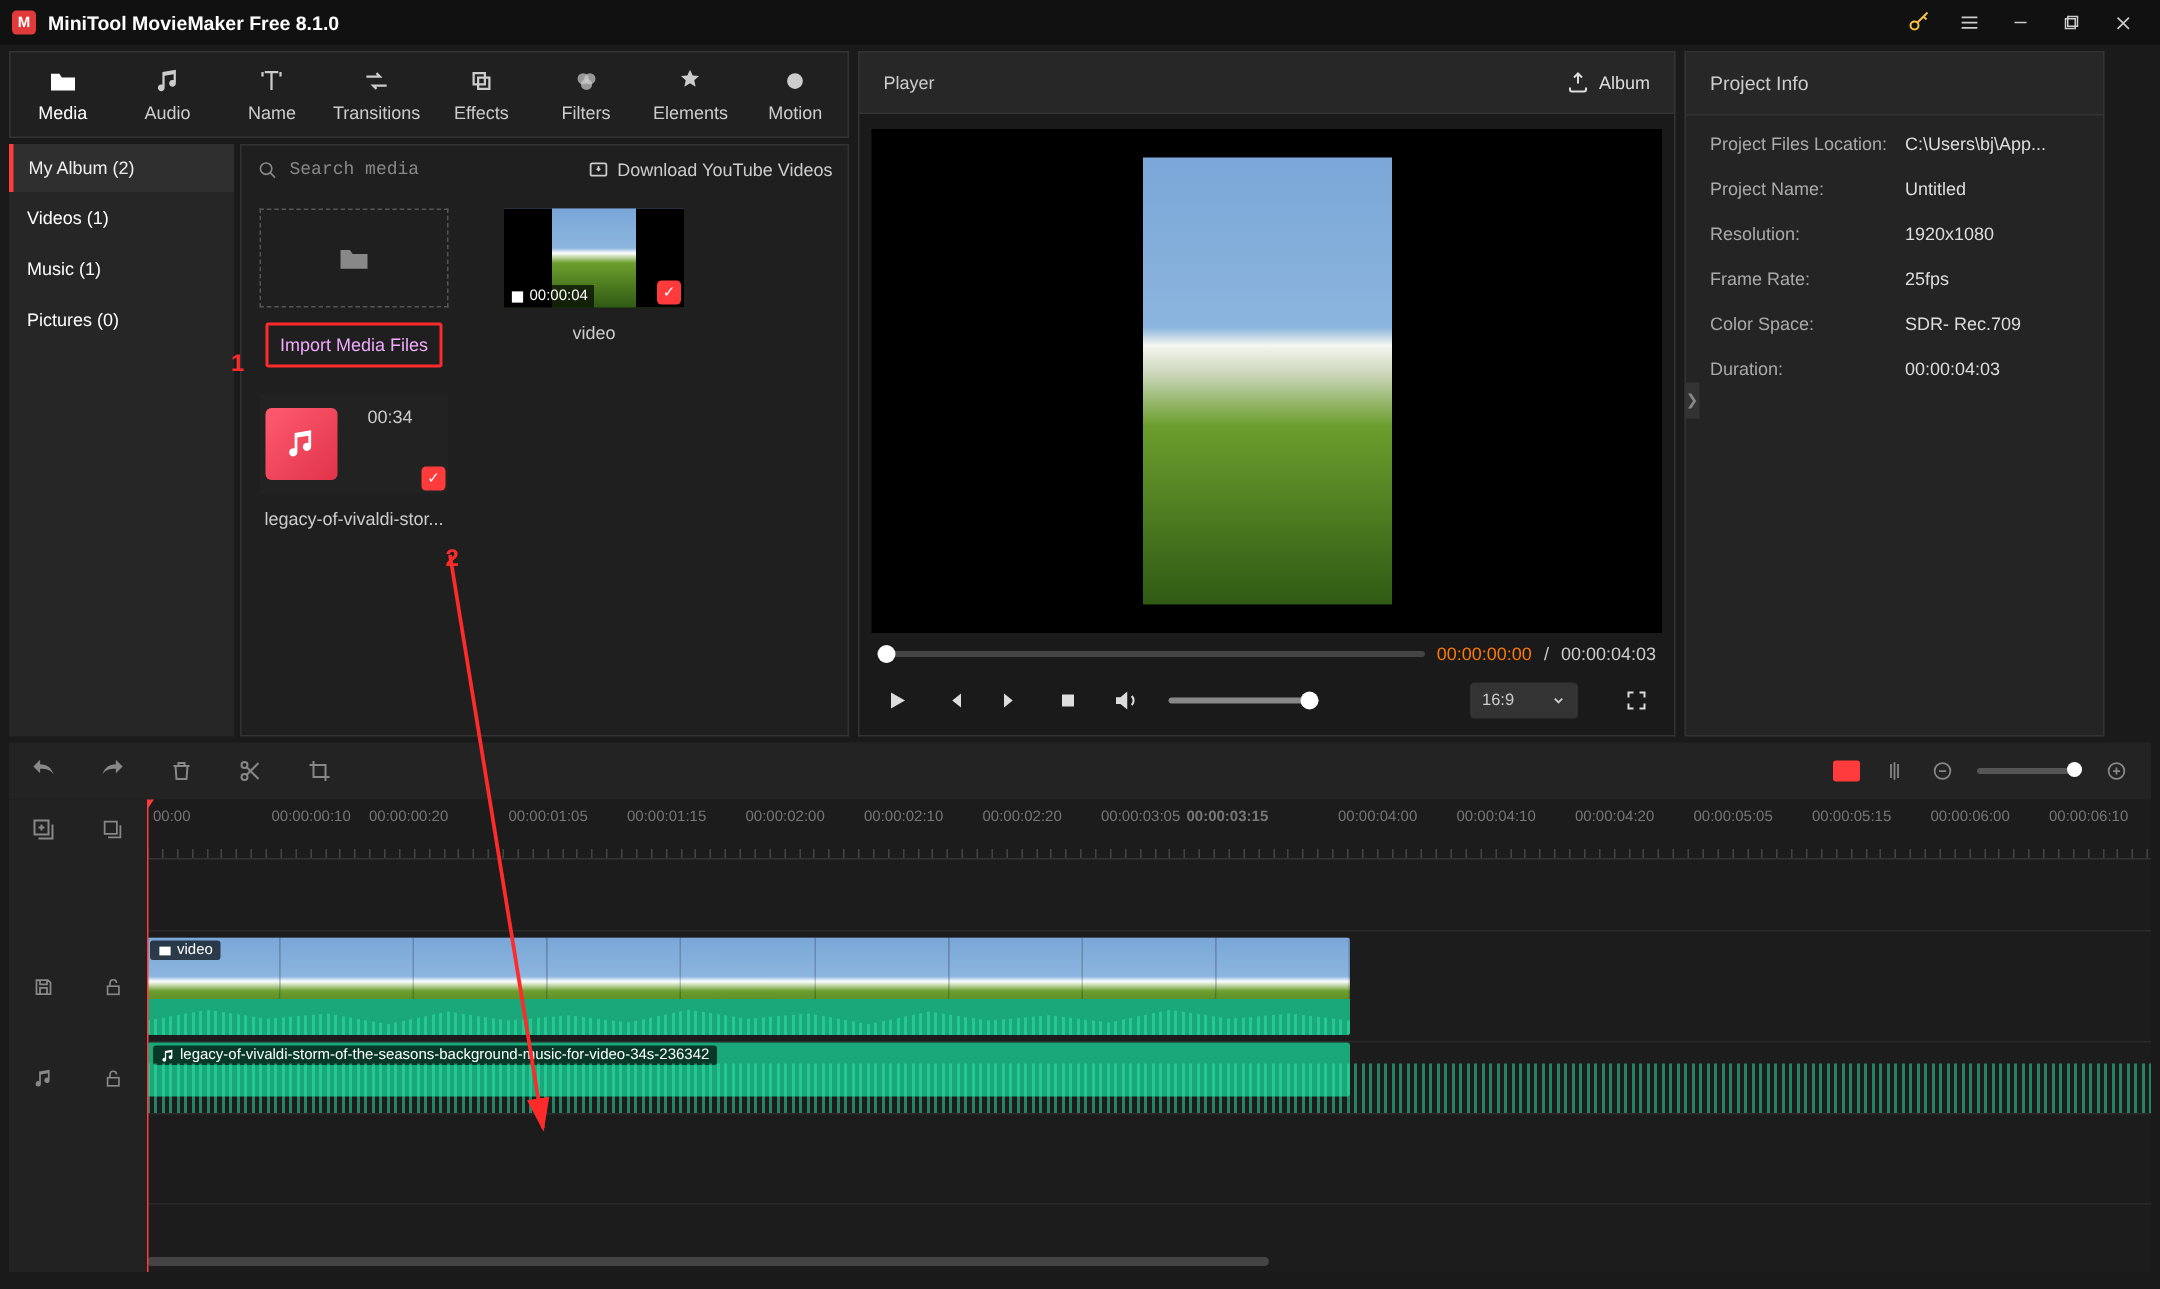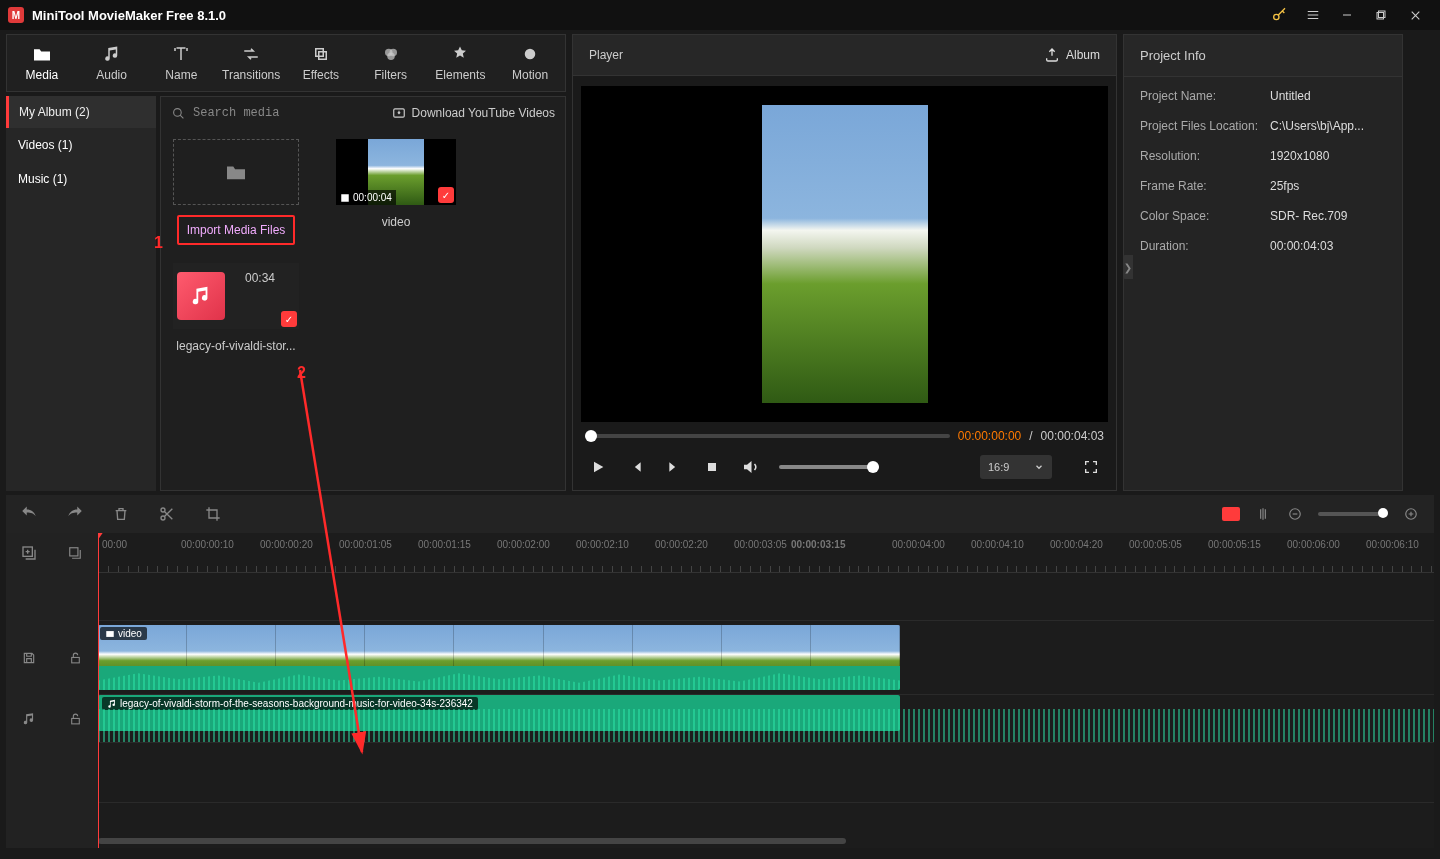--- a/index.html
+++ b/index.html
@@ -228,20 +228,21 @@
           </span>
         <span>Motion</span>
       </div>
     </div>
 
     <div class="browser-row">
       <div class="album-side">
         <div class="album-header">My Album (2)</div>
         <div class="album-item">Videos (1)</div>
         <div class="album-item">Music (1)</div>
+        <div class="album-item">Pictures (0)</div>
       </div>
 
       <div class="media-pane">
         <div class="media-toolbar">
           <span class="search-ico">
               <svg width="13" height="13" viewBox="0 0 24 24" fill="none" stroke="currentColor" stroke-width="2">
                 <circle cx="10" cy="10" r="7"></circle>
                 <path d="m21 21-6-6"></path>
               </svg>
             </span>
@@ -375,26 +376,26 @@
             </svg>
           </span>
       </div>
     </div>
   </div>
 
   <div class="info-col">
     <div class="info-header">Project Info</div>
     <div class="info-body">
       <div class="info-row">
+          <span class="k">Project Files Location:</span>
+          <span class="v">C:\Users\bj\App...</span>
+        </div>
+      <div class="info-row">
           <span class="k">Project Name:</span>
           <span class="v">Untitled</span>
-        </div>
-      <div class="info-row">
-          <span class="k">Project Files Location:</span>
-          <span class="v">C:\Users\bj\App...</span>
         </div>
       <div class="info-row">
           <span class="k">Resolution:</span>
           <span class="v">1920x1080</span>
         </div>
       <div class="info-row">
           <span class="k">Frame Rate:</span>
           <span class="v">25fps</span>
         </div>
       <div class="info-row">
@@ -531,21 +532,21 @@
         <span class="minor" style="left: 69.125px;"></span>
         <span class="tick" style="left: 83px;">00:00:00:10</span>
         <span class="minor" style="left: 79px;"></span>
         <span class="minor" style="left: 88.875px;"></span>
         <span class="minor" style="left: 98.75px;"></span>
         <span class="minor" style="left: 108.625px;"></span>
         <span class="minor" style="left: 118.5px;"></span>
         <span class="minor" style="left: 128.375px;"></span>
         <span class="minor" style="left: 138.25px;"></span>
         <span class="minor" style="left: 148.125px;"></span>
-        <span class="tick" style="left: 162px;">00:00:00:20</span>
+        <span class="tick" style="left: 148px;">00:00:00:20</span>
         <span class="minor" style="left: 158px;"></span>
         <span class="minor" style="left: 167.875px;"></span>
         <span class="minor" style="left: 177.75px;"></span>
         <span class="minor" style="left: 187.625px;"></span>
         <span class="minor" style="left: 197.5px;"></span>
         <span class="minor" style="left: 207.375px;"></span>
         <span class="minor" style="left: 217.25px;"></span>
         <span class="minor" style="left: 227.125px;"></span>
         <span class="tick" style="left: 241px;">00:00:01:05</span>
         <span class="minor" style="left: 237px;"></span>

